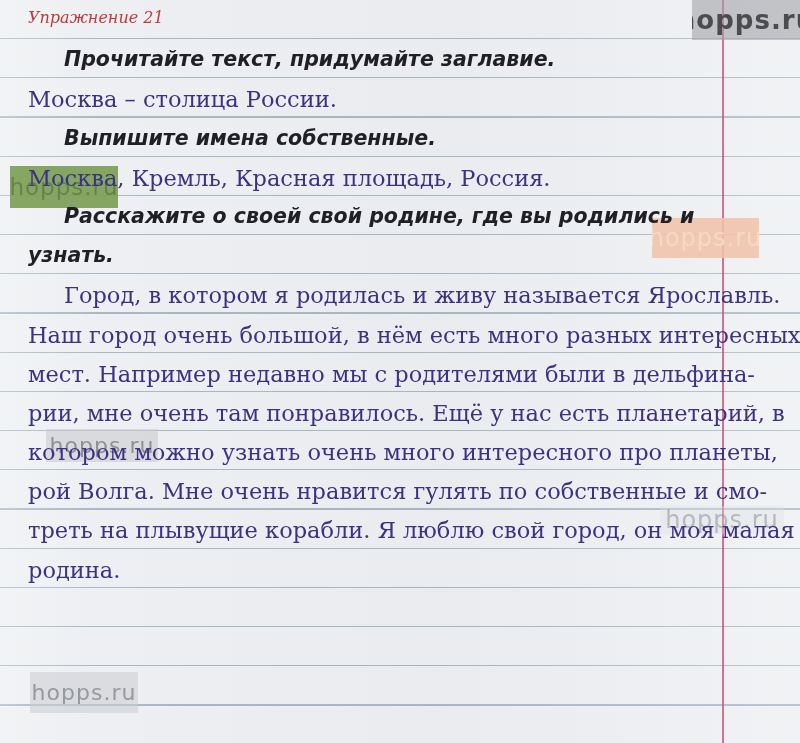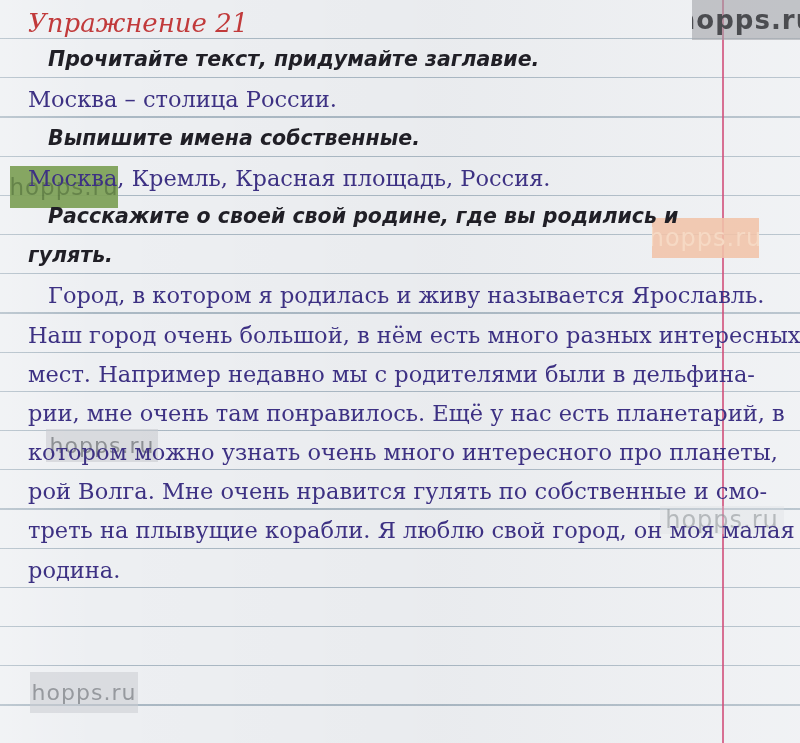--- a/index.html
+++ b/index.html
@@ -27,23 +27,23 @@
   }
   .wm-topright  { left: 692px; top: 0px;   width: 108px; height: 40px; background: rgba(162,164,168,0.6);  color: #4b4c50; font-size: 26px; font-weight: 700; }
   .wm-green     { left: 10px;  top: 166px; width: 108px; height: 42px; background: #7ea158; opacity: 0.93;  color: rgba(62,92,40,0.55); font-size: 23px; }
   .wm-salmon    { left: 652px; top: 218px; width: 107px; height: 40px; background: rgba(241,195,169,0.88); color: #f6d9c4; font-size: 24px; }
   .wm-gray1     { left: 46px;  top: 429px; width: 112px; height: 33px; background: rgba(201,204,209,0.6);  color: #8d9094; font-size: 22px; }
   .wm-gray2     { left: 660px; top: 506px; width: 124px; height: 28px; background: rgba(222,224,227,0.35); color: rgba(138,143,148,0.55); font-size: 24px; }
   .wm-gray3     { left: 30px;  top: 672px; width: 108px; height: 41px; background: rgba(202,204,209,0.55); color: #96999e; font-size: 22px; }
   
   .rows { position: absolute; left: 0; top: 0; width: 100%; z-index: 3; }
   .row { height: 39.2px; padding-left: 28px; box-sizing: border-box; }
-  .row.indent { padding-left: 48px; }
+  .row.indent { padding-left: 64px; }
   .row .txt { position: relative; top: 8px; white-space: nowrap; display: inline-block; }
-  .row.heading .txt { font-style: italic; font-size: 26px;   color: #c13a3b; }
+  .row.heading .txt { font-style: italic; font-size: 16px;   color: #c13a3b; }
   .row.task    .txt { font-family: "DejaVu Sans", sans-serif; font-style: italic; font-weight: 700; font-size: 20.5px; color: #201f26; }
   .row.answer  .txt { font-size: 22.5px; color: #3d3183; }
   .hl-word { position: relative; z-index: 3; }
 </style>
 </head>
 <body>
 
 <div class="page">
 
   <div class="margin-line"></div>
@@ -55,21 +55,21 @@
   <div class="wm wm-gray2">hopps.ru</div>
   <div class="wm wm-gray3">hopps.ru</div>
 
   <div class="rows">
     <div class="row heading"><span class="txt">Упражнение 21</span></div>
     <div class="row task indent"><span class="txt">Прочитайте текст, придумайте заглавие.</span></div>
     <div class="row answer"><span class="txt">Москва – столица России.</span></div>
     <div class="row task indent"><span class="txt">Выпишите имена собственные.</span></div>
     <div class="row answer"><span class="txt"><span class="hl-word">Москва</span><span>, Кремль, Красная площадь, Россия.</span></span></div>
     <div class="row task indent"><span class="txt">Расскажите о своей свой родине, где вы родились и</span></div>
-    <div class="row task"><span class="txt">гулять.</span></div>
+    <div class="row task"><span class="txt">узнать.</span></div>
     <div class="row answer indent"><span class="txt">Город, в котором я родилась и живу называется Ярославль.</span></div>
     <div class="row answer"><span class="txt">Наш город очень большой, в нём есть много разных интересных</span></div>
     <div class="row answer"><span class="txt">мест. Например недавно мы с родителями были в дельфина-</span></div>
     <div class="row answer"><span class="txt">рии, мне очень там понравилось. Ещё у нас есть планетарий, в</span></div>
     <div class="row answer"><span class="txt">котором можно узнать очень много интересного про планеты,</span></div>
     <div class="row answer"><span class="txt">рой Волга. Мне очень нравится гулять по собственные и смо-</span></div>
     <div class="row answer"><span class="txt">треть на плывущие корабли. Я люблю свой город, он моя малая</span></div>
     <div class="row answer"><span class="txt">родина.</span></div>
   </div>
 

